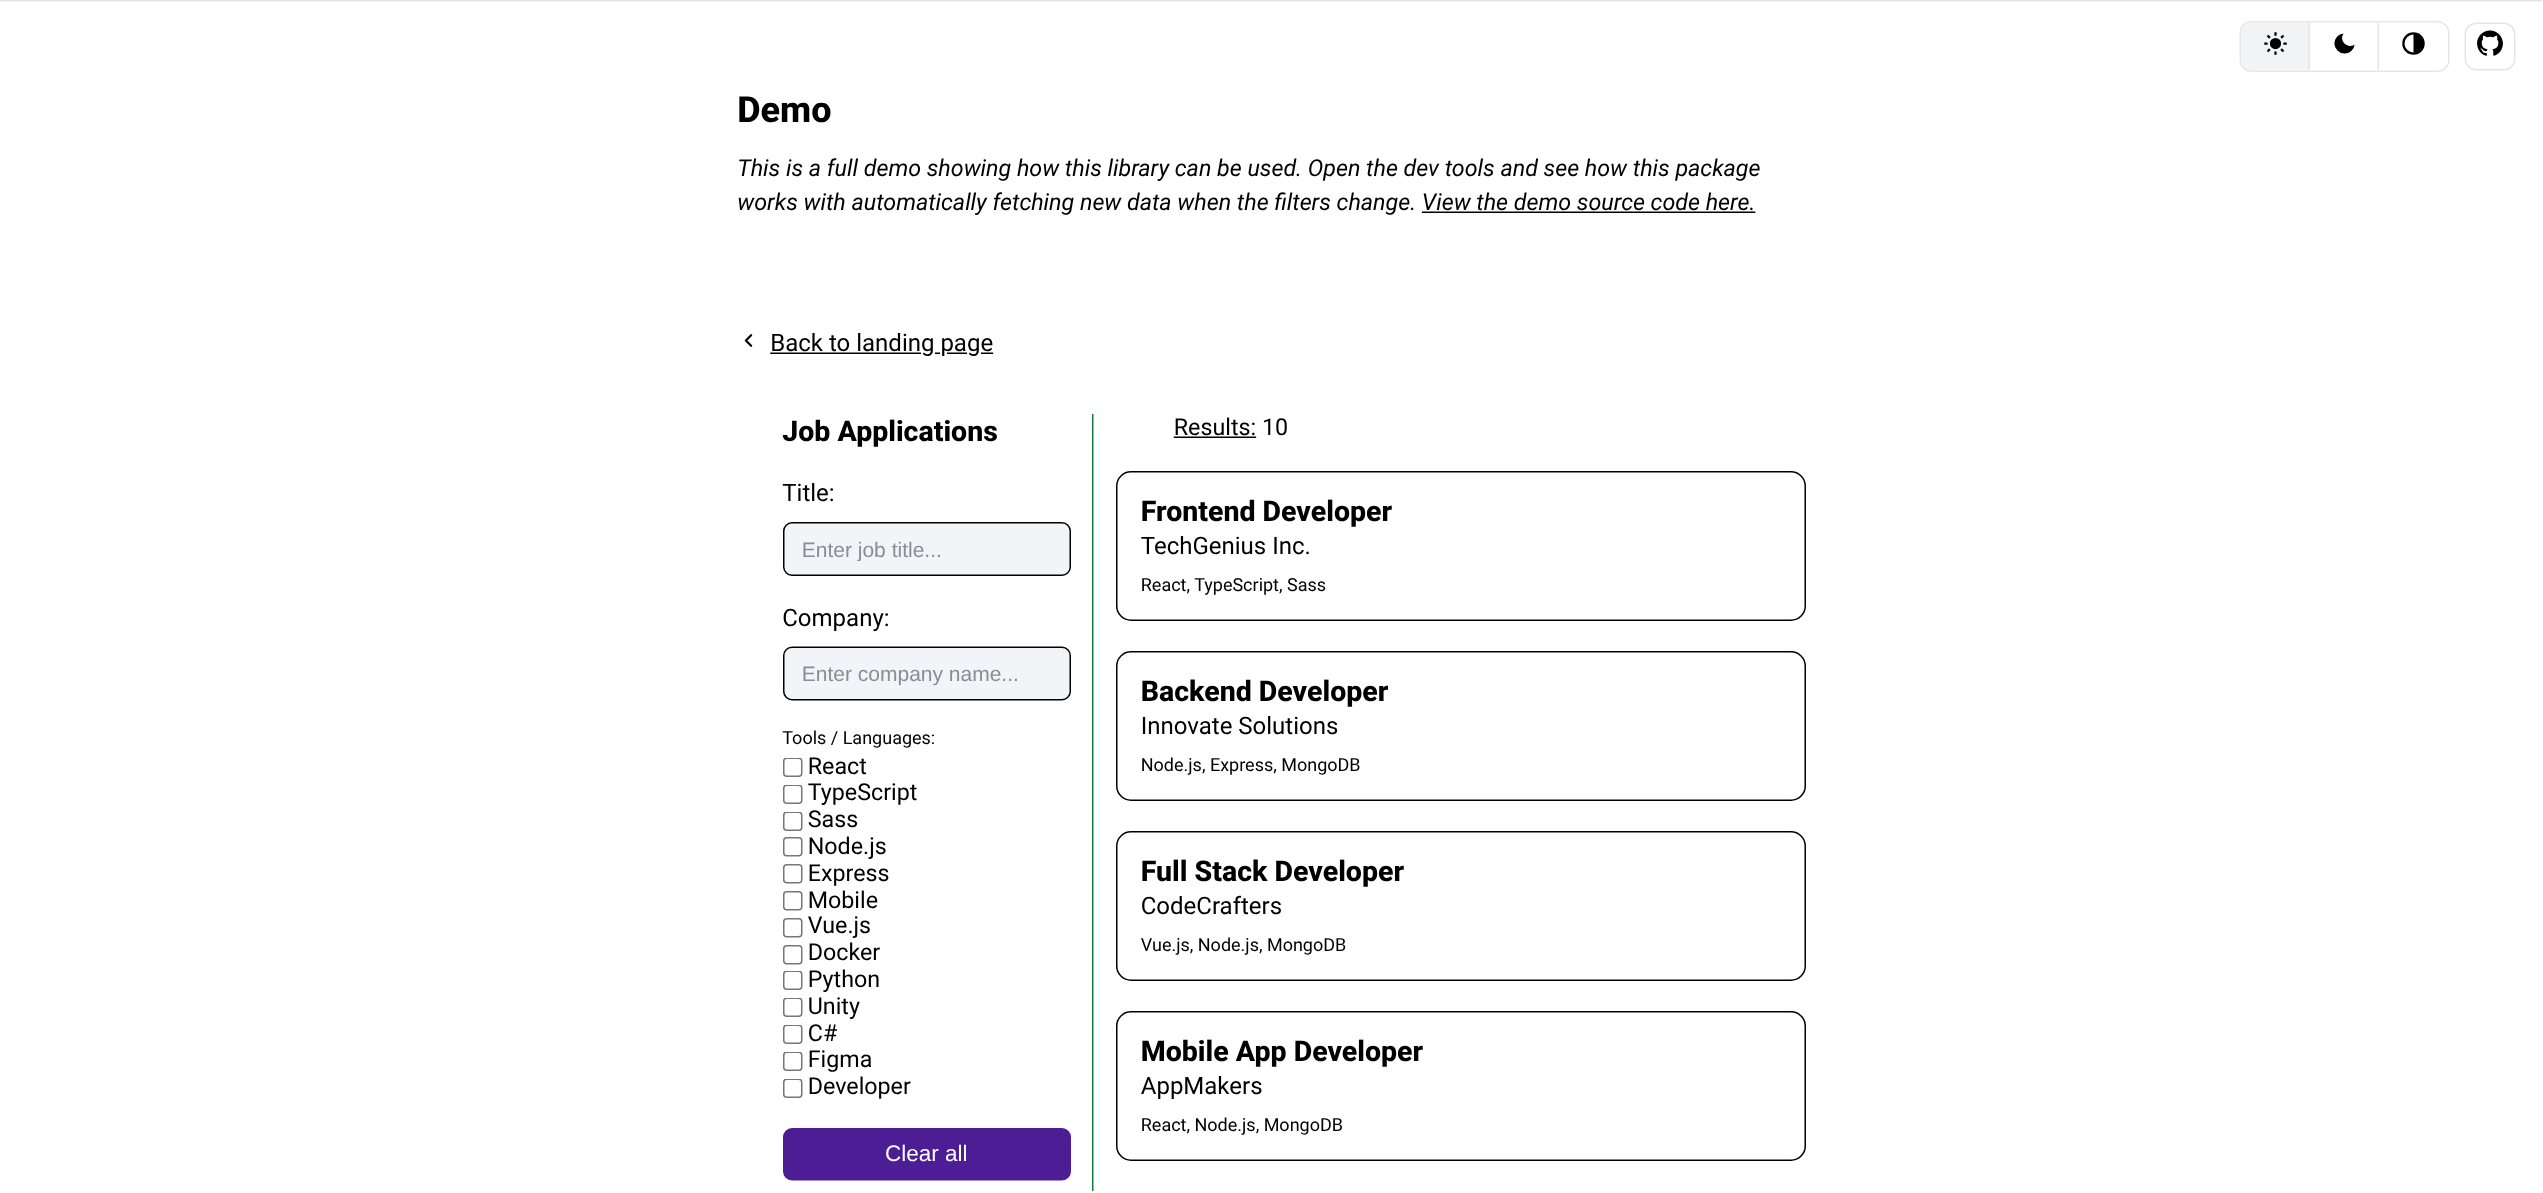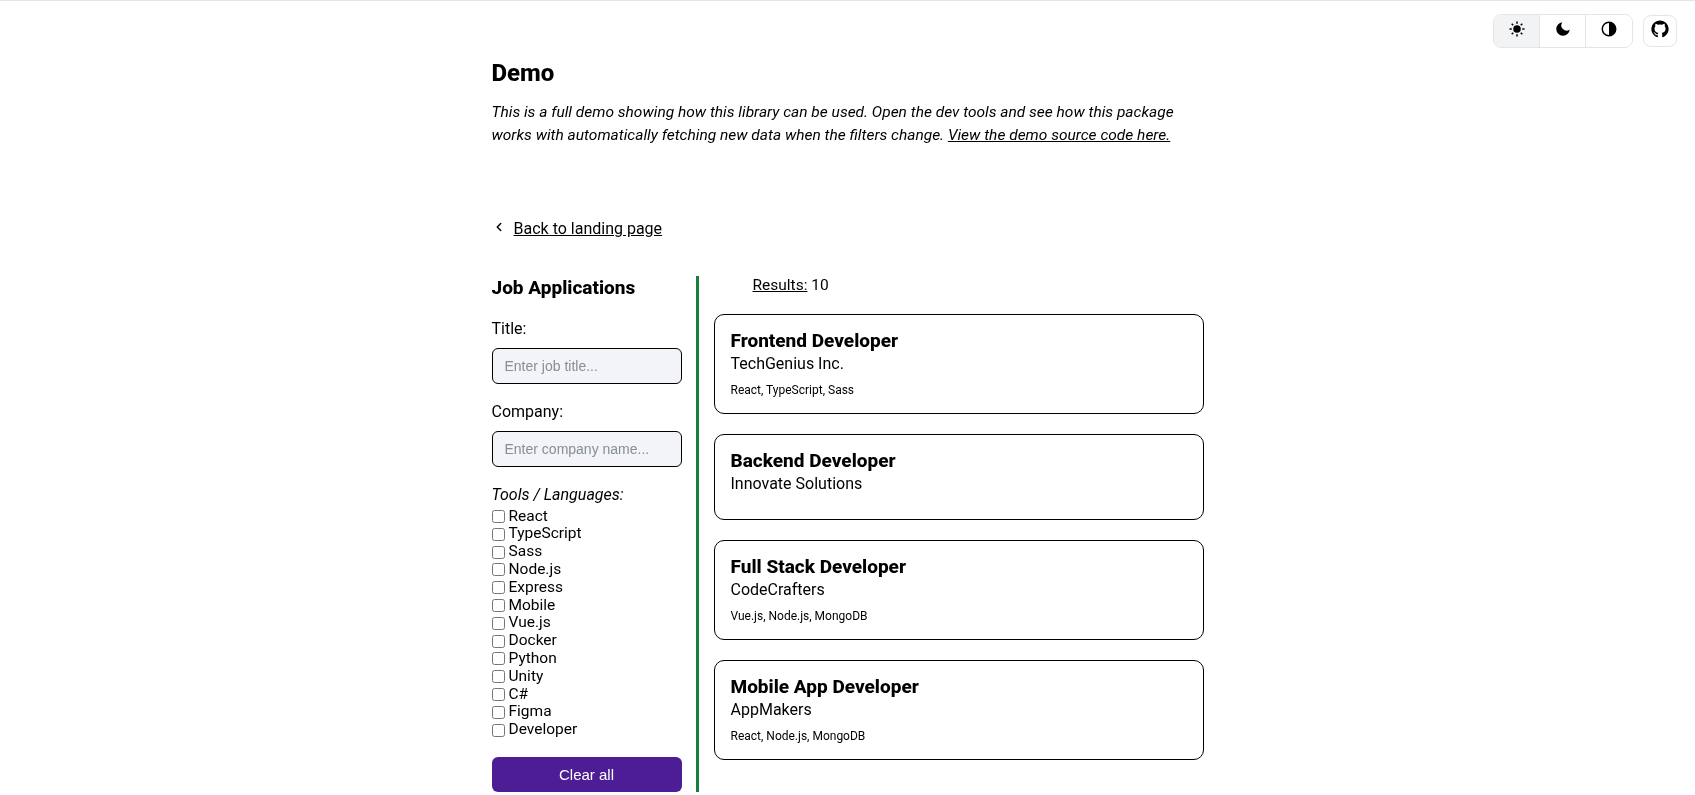--- a/index.html
+++ b/index.html
@@ -93,21 +93,22 @@
       width: 14px;
       height: 14px;
     }
     .main-grid {
       display: flex;
       gap: 0;
     }
     .sidebar {
       width: 207px;
       padding-right: 14px;
-      border-right: 3px solid #15803d;
+      border-right: 1px solid #15803d;
+      margin-left: 30px;
     }
     .sidebar h2 {
       font-size: 19px;
       font-weight: 800;
       margin-bottom: 20px;
     }
     .field-label {
       font-size: 16px;
       margin-bottom: 10px;
     }
@@ -117,23 +118,22 @@
       border: 1.5px solid #000;
       border-radius: 6px;
       background: #f2f4f7;
       font-size: 14px;
       margin-bottom: 18px;
     }
     .text-input::placeholder {
       color: #868e96;
     }
     .tools-label {
-      font-size: 16px;
+      font-size: 12px;
       margin-bottom: 4px;
-      font-style: italic;
     }
     .checkbox-row {
       display: flex;
       align-items: center;
       gap: 4px;
       font-size: 15.5px;
       line-height: 1.15;
     }
     .checkbox-row input[type="checkbox"] {
       width: 13px;
@@ -320,20 +320,21 @@
       </div>
       <div id="job-list">
           <div class="job-card">
             <h3>Frontend Developer</h3>
             <div class="job-company">TechGenius Inc.</div>
             <div class="job-skills">React, TypeScript, Sass</div>
           </div>
           <div class="job-card">
             <h3>Backend Developer</h3>
             <div class="job-company">Innovate Solutions</div>
+            <div class="job-skills">Node.js, Express, MongoDB</div>
           </div>
           <div class="job-card">
             <h3>Full Stack Developer</h3>
             <div class="job-company">CodeCrafters</div>
             <div class="job-skills">Vue.js, Node.js, MongoDB</div>
           </div>
           <div class="job-card">
             <h3>Mobile App Developer</h3>
             <div class="job-company">AppMakers</div>
             <div class="job-skills">React, Node.js, MongoDB</div>

